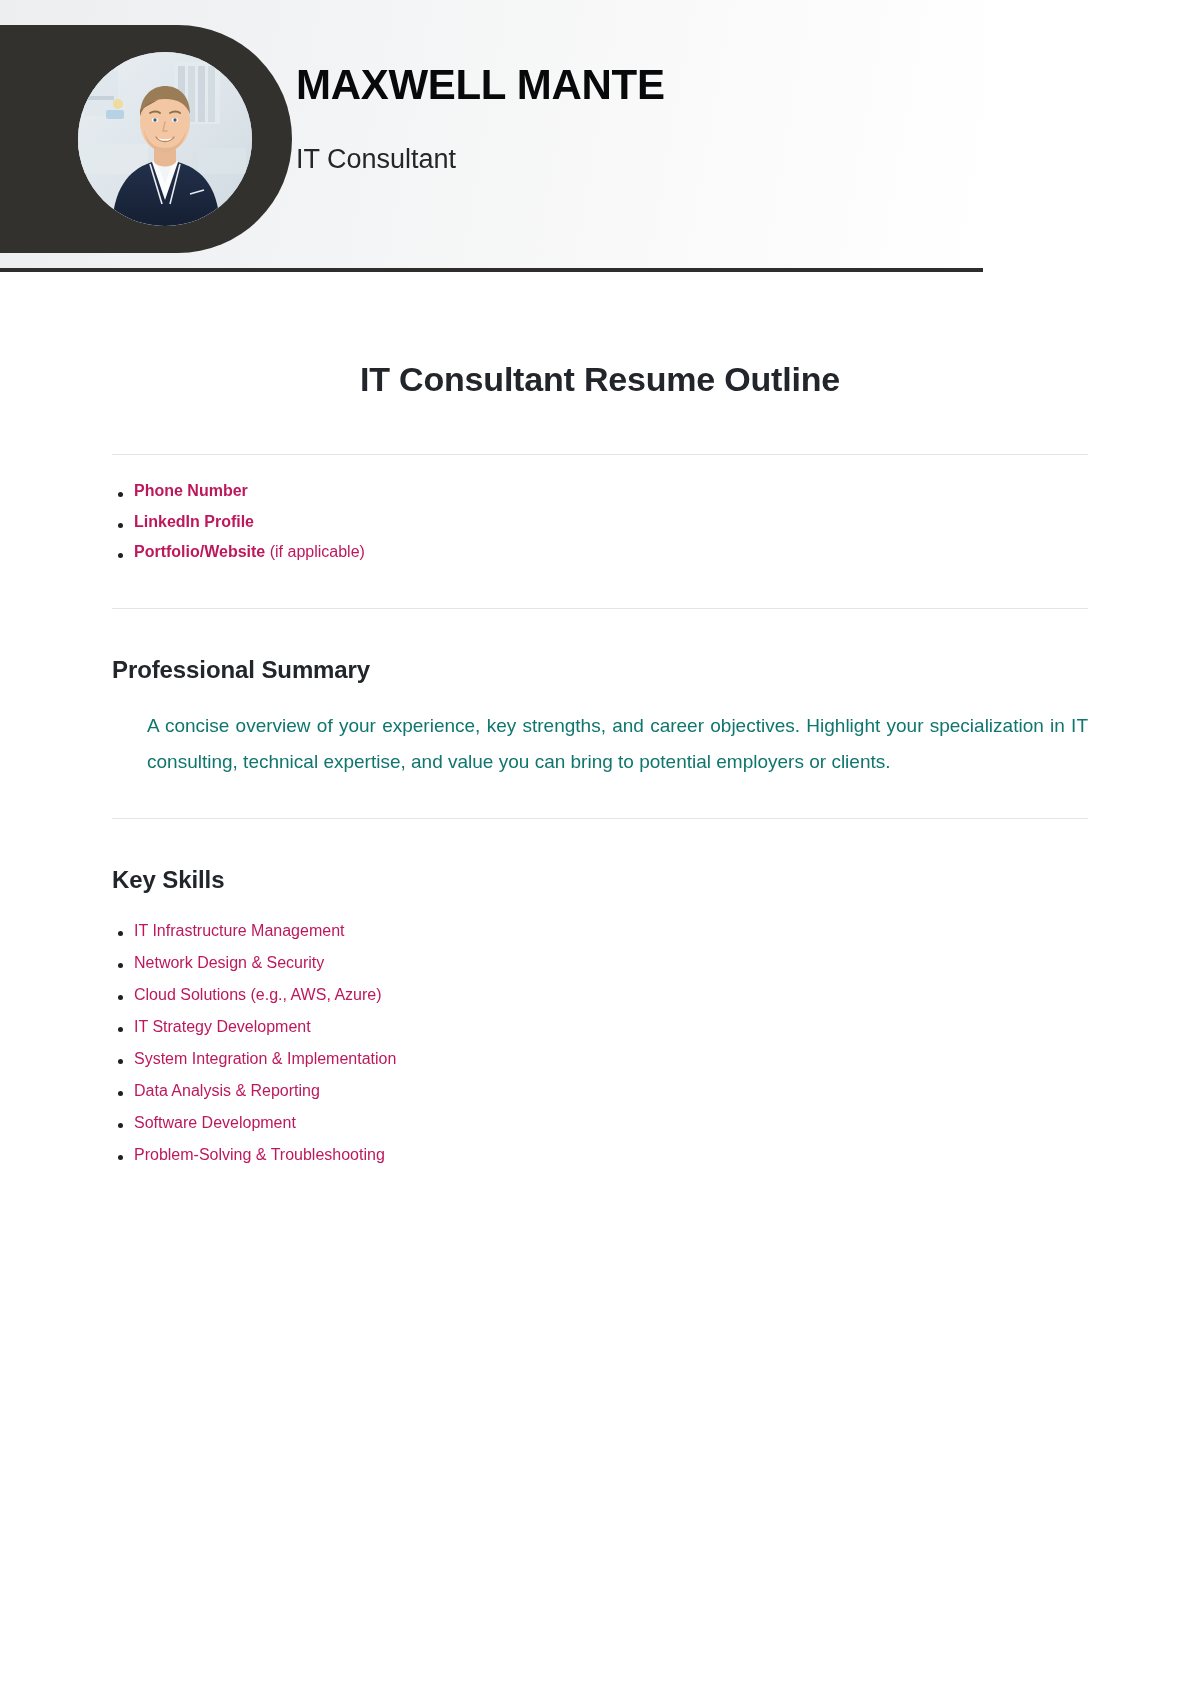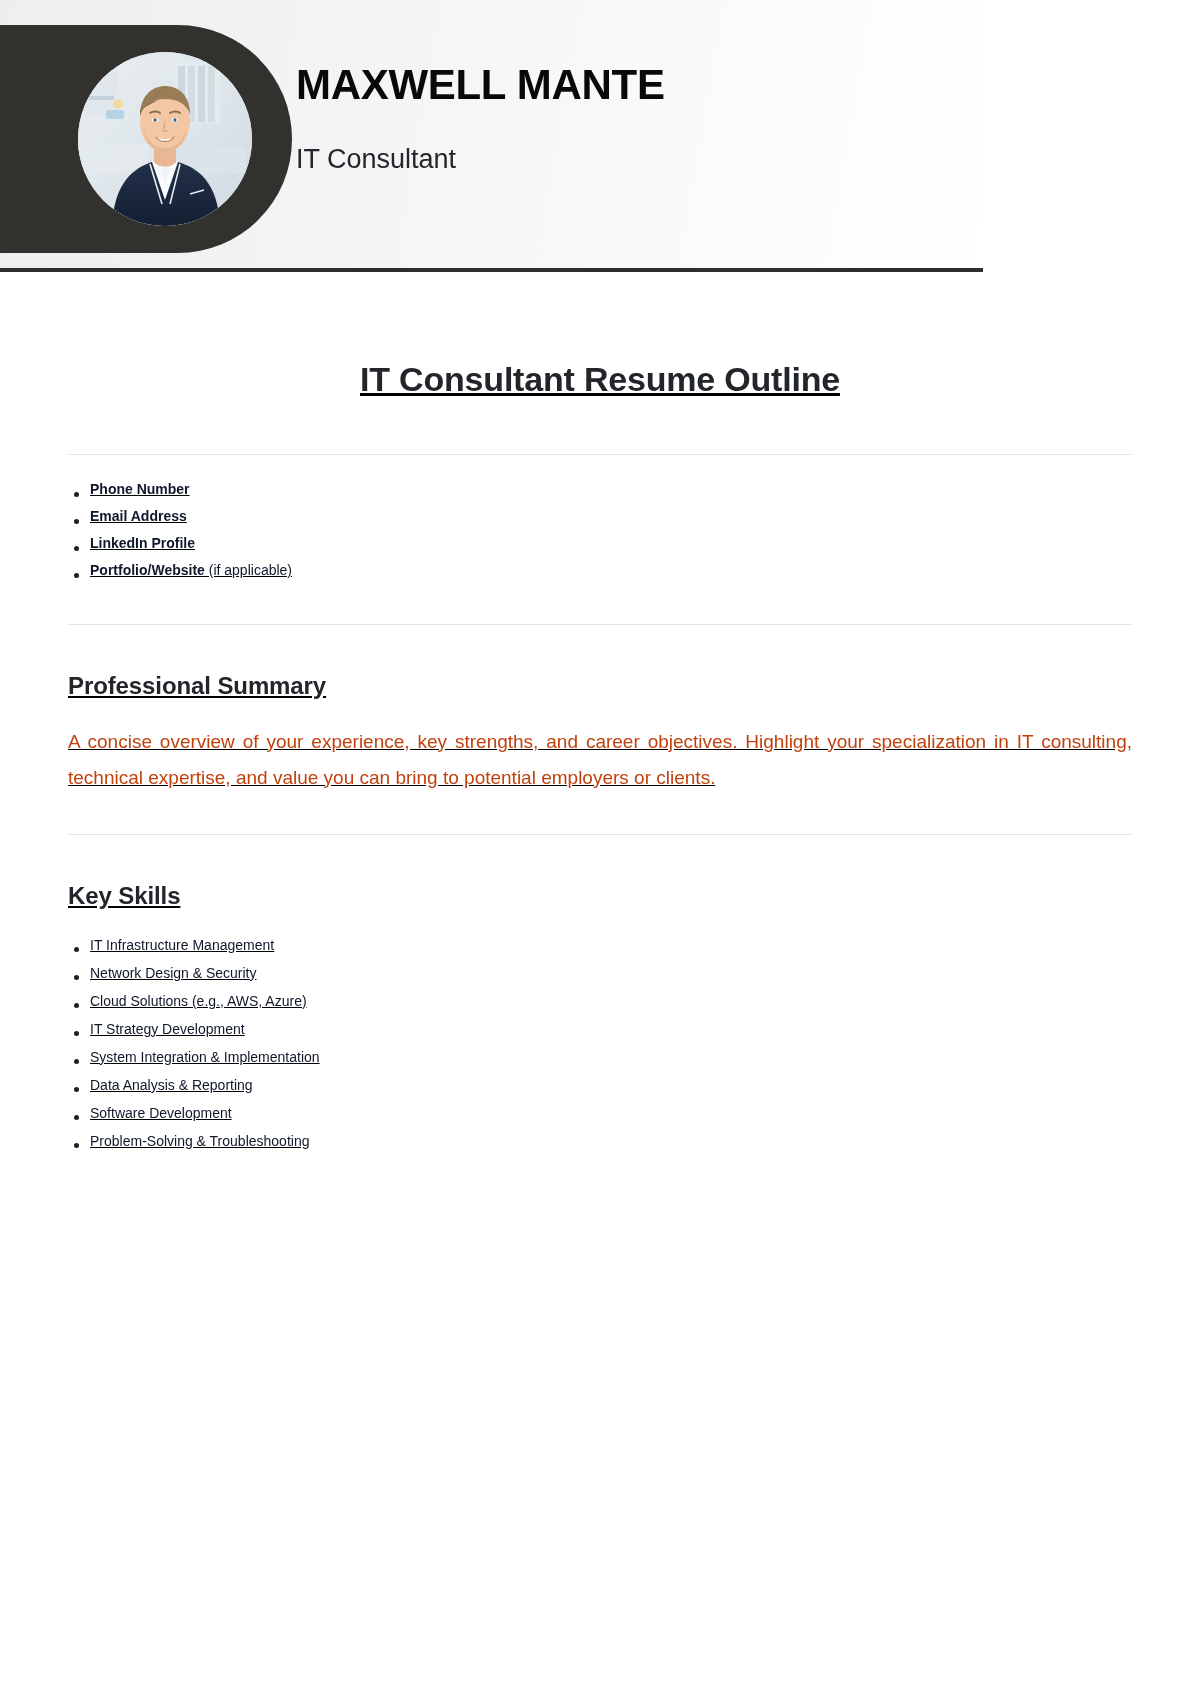--- a/index.html
+++ b/index.html
@@ -81,22 +81,21 @@
     left: 0;
     top: 268px;
     width: 1200px;
     height: 5px;
     background: #2f2e2c;
   }
 
   
   .content {
     position: relative;
-    padding: 0 68px;
-    text-decoration: underline;
+    padding: 0 112px;
   }
 
   .doc-title {
     margin-top: 88px;
     text-align: center;
     font-size: 34px;
     font-weight: 700;
     color: #22252a;
     letter-spacing: -0.2px;
   }
@@ -123,45 +122,46 @@
   .sec-skills  .section-heading { margin-top: 47px; }
 
   ul.bullets {
     list-style: none;
     margin-top: 21px;
   }
 
   ul.bullets li {
     position: relative;
     padding-left: 22px;
-    font-size: 14px;
+    font-size: 16px;
     line-height: 1.92;
-    color: #0f172a;
+    color: #be185d;
   }
 
   ul.bullets li::before {
     content: "";
     position: absolute;
     left: 6px;
     top: 16px;
     width: 5px;
     height: 5px;
     border-radius: 50%;
     background: #1d1f23;
   }
 
   ul.bullets.bold li { font-weight: 700; }
   ul.bullets.bold li .note { font-weight: 400; }
 
   .summary-text {
     margin-top: 24px;
     font-size: 19px;
     line-height: 1.9;
-    color: #c2410c;
+    color: #0f766e;
     text-align: justify;
+    margin-left: 35px;
   }
 
   .sec-contact-after { margin-top: 40px; }
   .sec-summary-after { margin-top: 38px; }
   .sec-skills ul.bullets li { line-height: 2.0; }
 
   .skills-block { padding-bottom: 60px; }
 </style>
 </head>
 <body>
@@ -244,21 +244,20 @@
 
   <div class="content">
 
     <h1 class="doc-title">IT Consultant Resume Outline</h1>
 
     <div class="divider divider-top"></div>
 
     <section class="section sec-contact">
       <ul class="bullets bold">
         <li><span>Phone Number</span><span class="note"></span></li>
-        <li><span>Email Address</span><span class="note"></span></li>
         <li><span>LinkedIn Profile</span><span class="note"></span></li>
         <li><span>Portfolio/Website</span><span class="note"> (if applicable)</span></li>
       </ul>
     </section>
 
     <div class="divider sec-contact-after"></div>
 
     <section class="section sec-summary">
       <h2 class="section-heading">Professional Summary</h2>
       <p class="summary-text">A concise overview of your experience, key strengths, and career objectives. Highlight your specialization in IT consulting, technical expertise, and value you can bring to potential employers or clients.</p>

